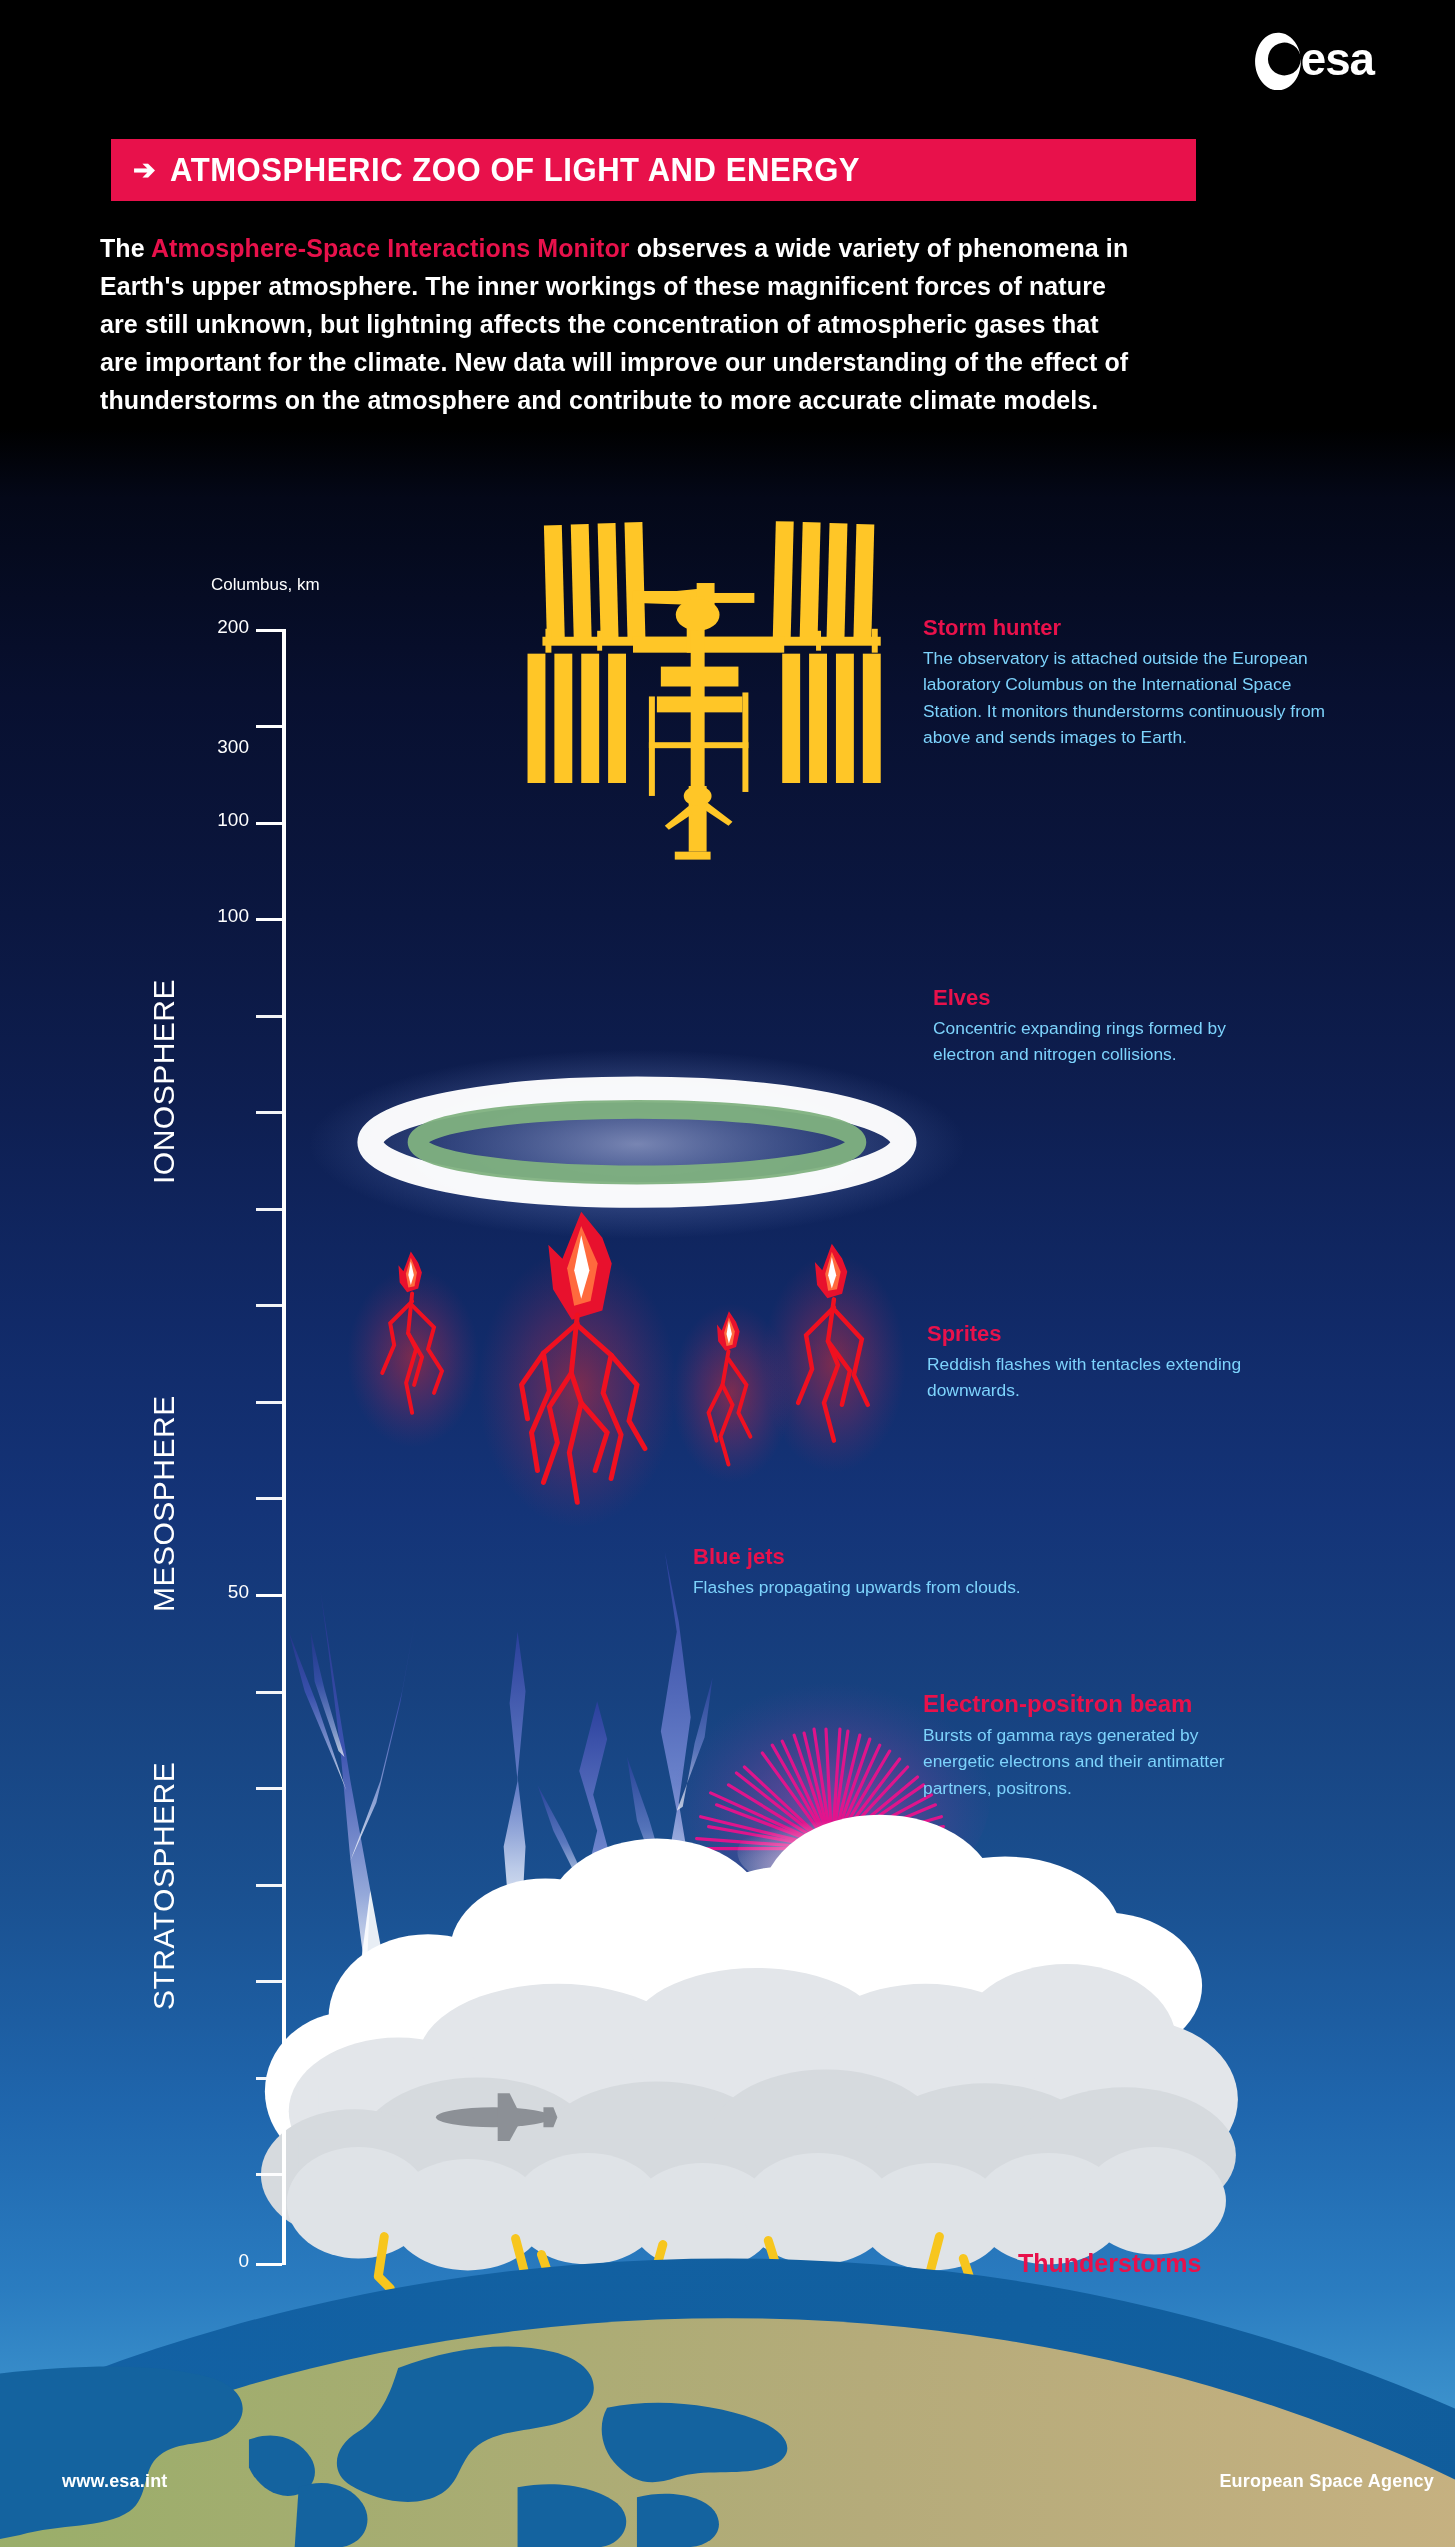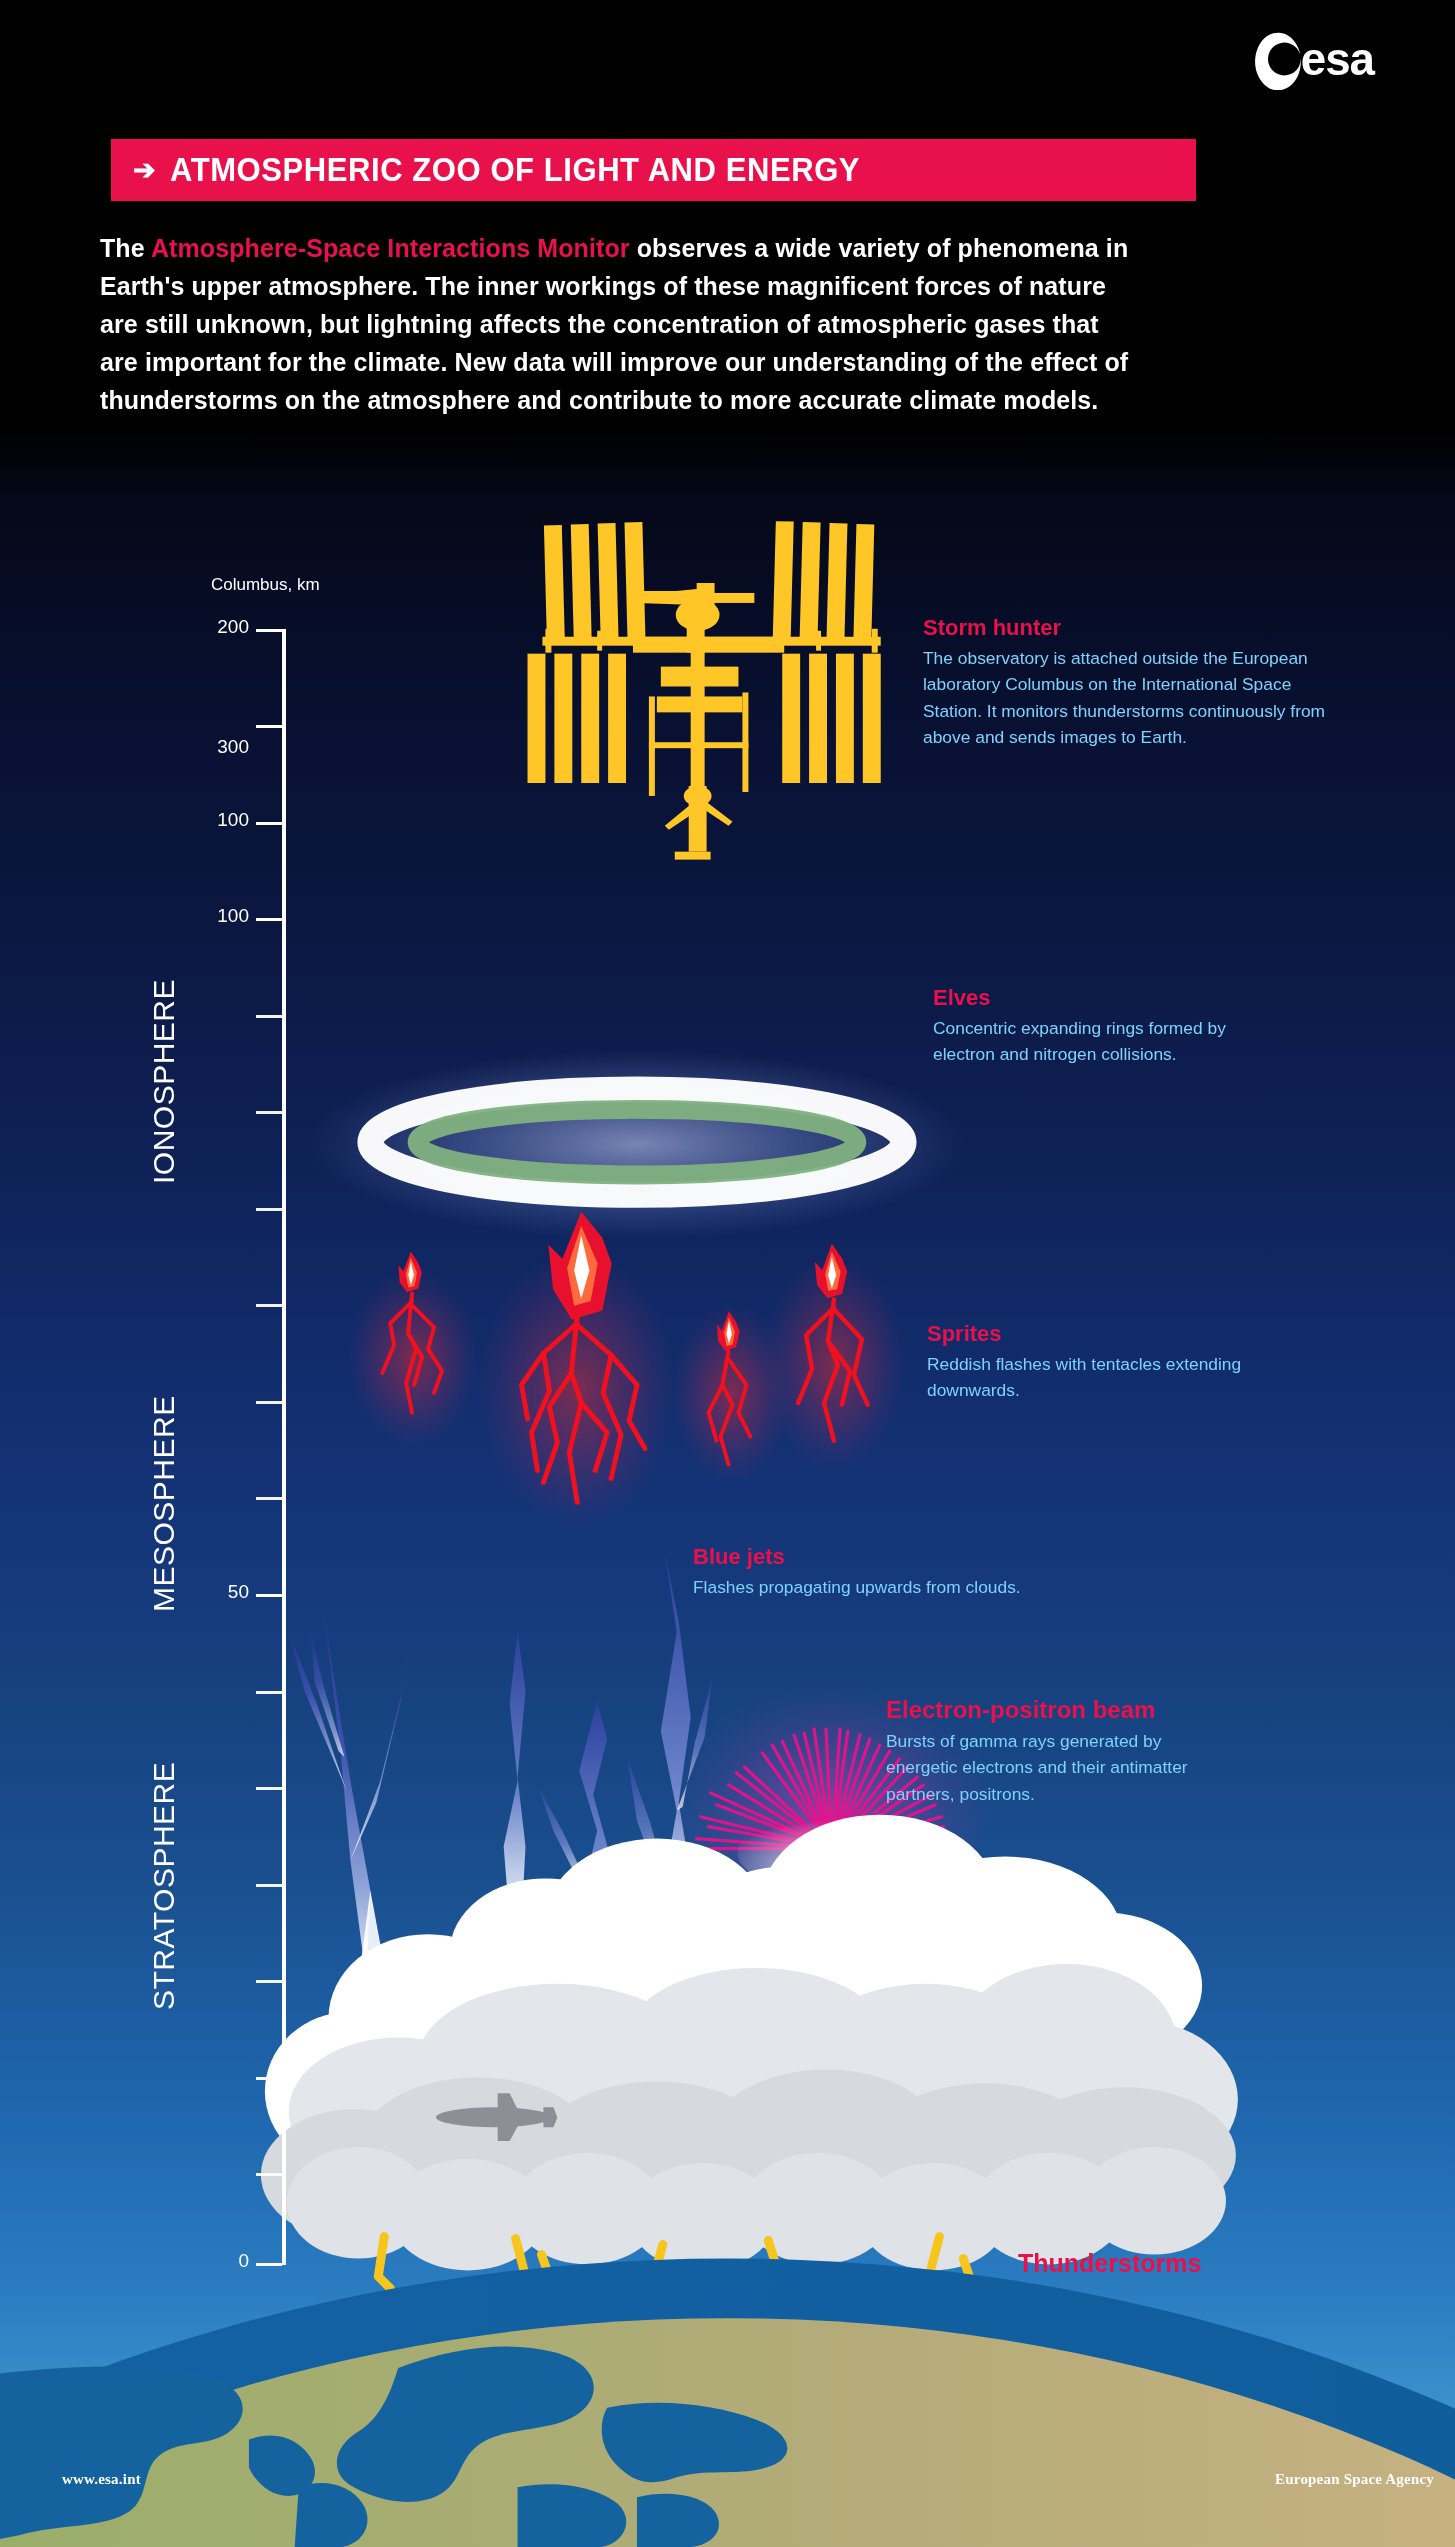--- a/index.html
+++ b/index.html
@@ -104,22 +104,22 @@
 
   .thunder-lbl{
     position:absolute; left:1005px; top:2249px;
     color:#E8114B; font-size:25px; font-weight:bold;
     font-family:"Liberation Sans Narrow","Liberation Sans",sans-serif;
     margin-left:13px;
   }
 
   
   .foot{
-    position:absolute; color:#ffffff; font-size:15px; font-weight:bold;
-    font-family:Liberation Serif, serif;
+    position:absolute; color:#ffffff; font-size:18px; font-weight:bold;
+    font-family:Liberation Sans, sans-serif;
     letter-spacing:0.2px;
   }
   .foot.left{ left:62px; top:2471px; }
   .foot.right{ right:22px; top:2471px; }
 
   svg.layer{ position:absolute; left:0; top:0; width:1456px; height:2547px; pointer-events:none; }
 </style>
 </head>
 <body>
 
@@ -508,21 +508,21 @@
         <p>Concentric expanding rings formed by electron and nitrogen collisions.</p>
       </div>
       <div class="anno" style="left: 927px; top: 1321px; width: 328px;">
         <h3>Sprites</h3>
         <p>Reddish flashes with tentacles extending downwards.</p>
       </div>
       <div class="anno" style="left: 693px; top: 1544px; width: 328px;">
         <h3>Blue jets</h3>
         <p>Flashes propagating upwards from clouds.</p>
       </div>
-      <div class="anno big" style="left: 886px; top: 1690px; width: 348px; margin-top: 6px;">
+      <div class="anno big" style="left: 923px; top: 1690px; width: 348px;">
         <h3>Electron-positron beam</h3>
         <p>Bursts of gamma rays generated by energetic electrons and their antimatter partners, positrons.</p>
       </div>
     </div>
 
   <div class="thunder-lbl">Thunderstorms</div>
 
   <div class="foot left">www.esa.int</div>
   <div class="foot right">European Space Agency</div>
 

